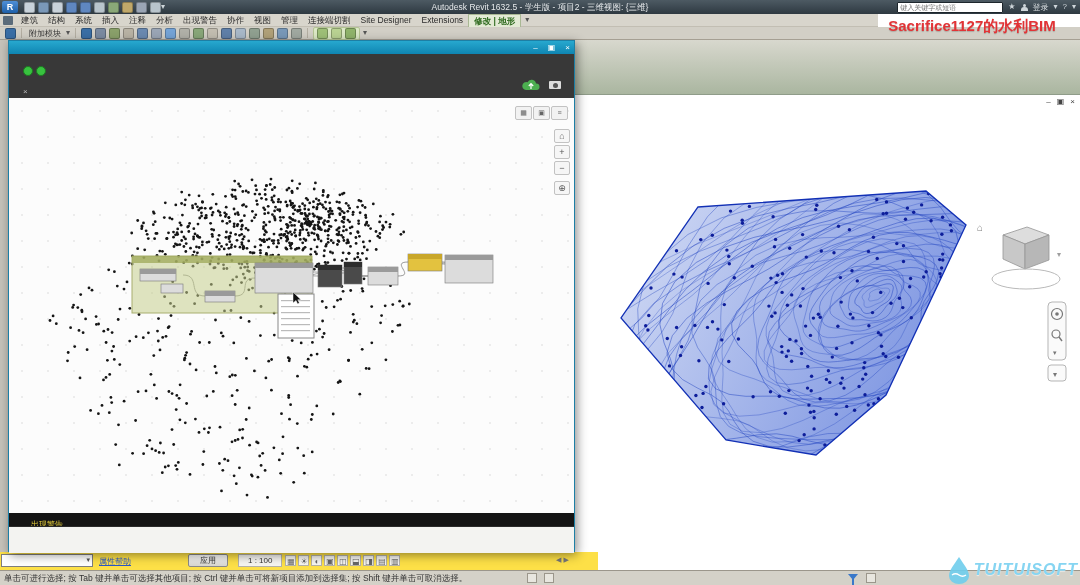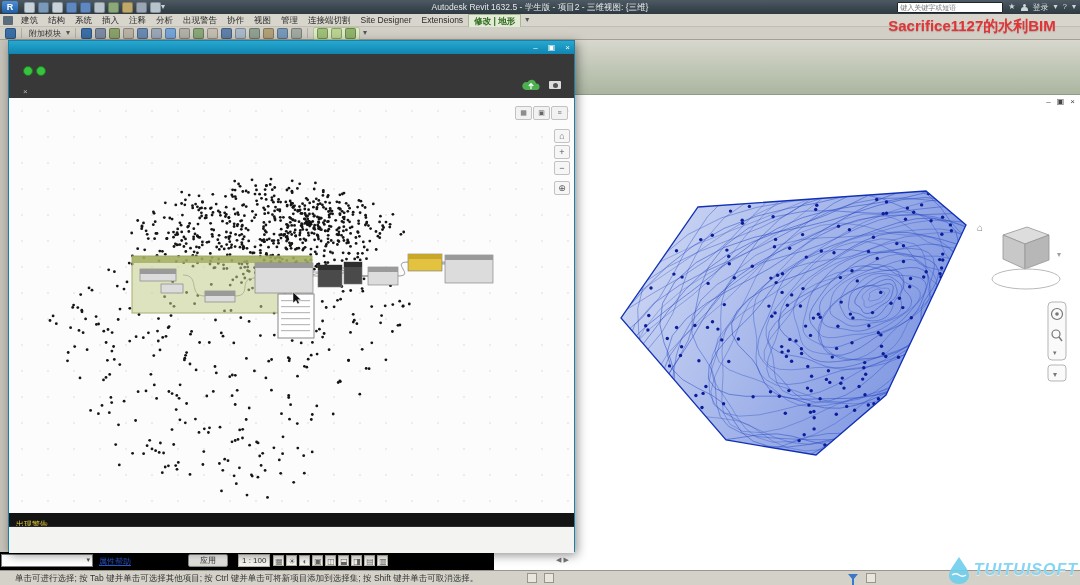--- a/index.html
+++ b/index.html
@@ -17,21 +17,21 @@
     color:#e7eaec;font-size:8.5px;line-height:14px;white-space:nowrap;}
   .tb-right{position:absolute;right:4px;top:0;height:14px;display:flex;align-items:center;gap:5px;}
   .searchbox{width:100px;height:9px;font-size:7px;border:1px solid #1d262c;border-radius:1px;
     padding:0 2px;background:#fff;color:#555;}
   .tb-glyph{color:#cfd6da;font-size:8px;line-height:14px;}
   .person{width:7px;height:7px;position:relative;}
   .person:before{content:"";position:absolute;left:2px;top:0;width:3px;height:3px;border-radius:50%;background:#cfd6da;}
   .person:after{content:"";position:absolute;left:0;top:3.5px;width:7px;height:3.5px;border-radius:3px 3px 0 0;background:#cfd6da;}
   .login-label{color:#d9dee1;font-size:8px;}
   
-  .tabbar{position:absolute;left:0;top:14px;width:1080px;height:13px;background:#d8d5cc;
+  .tabbar{position:absolute;left:0;top:14px;width:878px;height:13px;background:#d8d5cc;
     display:flex;align-items:center;z-index:6;border-bottom:1px solid #c2beb3;box-sizing:border-box;}
   .tab{font-size:8.5px;color:#2b2b2b;padding:0 5px;line-height:12px;white-space:nowrap;}
   .tab.ctx{background:#e3ead5;border:1px solid #a9b894;border-bottom:none;color:#2f6b1f;font-weight:bold;}
   .filetab{width:10px;height:9px;background:#5a6b7a;border-radius:1px;margin:0 3px;}
   
   .toolbar{position:absolute;left:0;top:27px;width:1080px;height:13px;background:#d2cfc6;
     border-bottom:1px solid #a59f93;display:flex;align-items:center;gap:3px;z-index:6;box-sizing:border-box;}
   .tb-label{font-size:8px;color:#333;white-space:nowrap;margin:0 2px;}
   .tb-sep{width:1px;height:10px;background:#b3aea2;margin:0 2px;}
   .greenwrap{display:flex;gap:3px;background:#dce8c6;border:1px solid #b4c494;border-radius:2px;padding:0 3px;height:11px;align-items:center;}
@@ -55,37 +55,37 @@
   .dyn-x{position:absolute;left:14px;bottom:2px;color:#bbb;font-size:8px;}
   .camera{position:absolute;left:540px;top:27px;width:12px;height:8px;background:#ddd;border-radius:1px;}
   .camera:before{content:"";position:absolute;left:3.5px;top:1.5px;width:5px;height:5px;border-radius:50%;background:#555;}
   .dyn-canvas{position:absolute;left:0;top:57px;width:565px;height:415px;background:#fcfcfc;overflow:hidden;
     background-image:radial-gradient(#ececec 1px,transparent 1px);background-size:26px 26px;}
   .cv-btn{position:absolute;width:15px;height:12px;background:#f2f2f2;border:1px solid #c2c2c2;
     color:#666;font-size:7px;text-align:center;line-height:12px;border-radius:2px;}
   .zoom-btn{position:absolute;left:545px;width:16px;height:14px;background:#f6f6f6;border:1px solid #c2c2c2;
     color:#555;font-size:9px;text-align:center;line-height:13px;border-radius:2px;box-sizing:border-box;}
   .dyn-footer{position:absolute;left:0;top:472px;width:100%;height:13px;background:#141414;}
-  .dyn-footer span{color:#e6cf3c;font-size:8px;line-height:13px;margin-left:7px;}
+  .dyn-footer span{color:#e6cf3c;font-size:8px;line-height:13px;margin-left:22px;}
   .dyn-bottom{position:absolute;left:0;top:485px;width:100%;height:27px;background:#f3f3f1;border-top:1px solid #2a2a2a;box-sizing:border-box;}
   
-  .bottombar{position:absolute;left:0;top:552px;width:494px;height:18px;background:#000000;z-index:5;}
+  .bottombar{position:absolute;left:0;top:552px;width:598px;height:18px;background:#fde047;z-index:5;}
   .typeselect{position:absolute;left:1px;top:2px;width:92px;height:13px;background:#fff;border:1px solid #7e7e7e;box-sizing:border-box;}
   .typeselect span{position:absolute;right:2px;top:1px;font-size:7px;color:#555;}
   .prophelp{position:absolute;left:99px;top:4px;font-size:8px;color:#2a56c6;text-decoration:underline;}
   .applybtn{position:absolute;left:188px;top:2px;width:40px;height:13px;background:linear-gradient(#fdfdfd,#d8d6d0);
     border:1px solid #8a8a8a;border-radius:2px;font-size:8px;color:#333;text-align:center;line-height:12px;box-sizing:border-box;}
   .vcbar{position:absolute;left:238px;top:2px;display:flex;align-items:center;gap:3px;}
-  .vc-scale{font-size:8px;color:#333;border:1px solid #b5b2a8;background:#f6f5f1;padding:0 3px;line-height:11px;}
+  .vc-scale{font-size:8px;color:#333;border:1px solid #b5b2a8;background:#f6f5f1;padding:0 9px;line-height:11px;}
   .vc-icon{width:11px;height:11px;border:1px solid #b5b2a8;background:#f6f5f1;color:#666;
     font-size:8px;text-align:center;line-height:11px;box-sizing:border-box;}
   .vc-arrows{position:absolute;left:556px;top:4px;font-size:7px;color:#777;letter-spacing:2px;}
   .statusbar{position:absolute;left:0;top:570px;width:1080px;height:15px;background:#d4d1c8;
     border-top:1px solid #9b968b;box-sizing:border-box;z-index:5;}
-  .status-hint{position:absolute;left:4px;top:2px;font-size:8.5px;color:#333;white-space:nowrap;margin-left:11px;}
+  .status-hint{position:absolute;left:4px;top:2px;font-size:8.5px;color:#333;white-space:nowrap;}
   .st-icon{position:absolute;top:2px;width:10px;height:10px;border:1px solid #9b968b;background:#e8e6df;
     color:#666;font-size:7px;text-align:center;line-height:10px;box-sizing:border-box;}
   .st-combo{position:absolute;left:615px;top:1px;width:225px;height:12px;background:#fff;border:1px solid #8a867c;box-sizing:border-box;}
   .st-combo .lbl{position:absolute;left:50%;transform:translateX(-50%);top:1px;font-size:8px;color:#333;}
   .st-combo .car{position:absolute;right:2px;top:1px;font-size:7px;color:#555;}
   .funnel{position:absolute;left:848px;top:3px;width:0;height:0;border-left:5px solid transparent;
     border-right:5px solid transparent;border-top:6px solid #3a78c9;}
   .funnel:after{content:"";position:absolute;left:-1px;top:-1px;width:2px;height:6px;background:#3a78c9;}
   
   .wm-text{position:absolute;right:2px;top:16px;width:212px;text-align:center;z-index:30;

